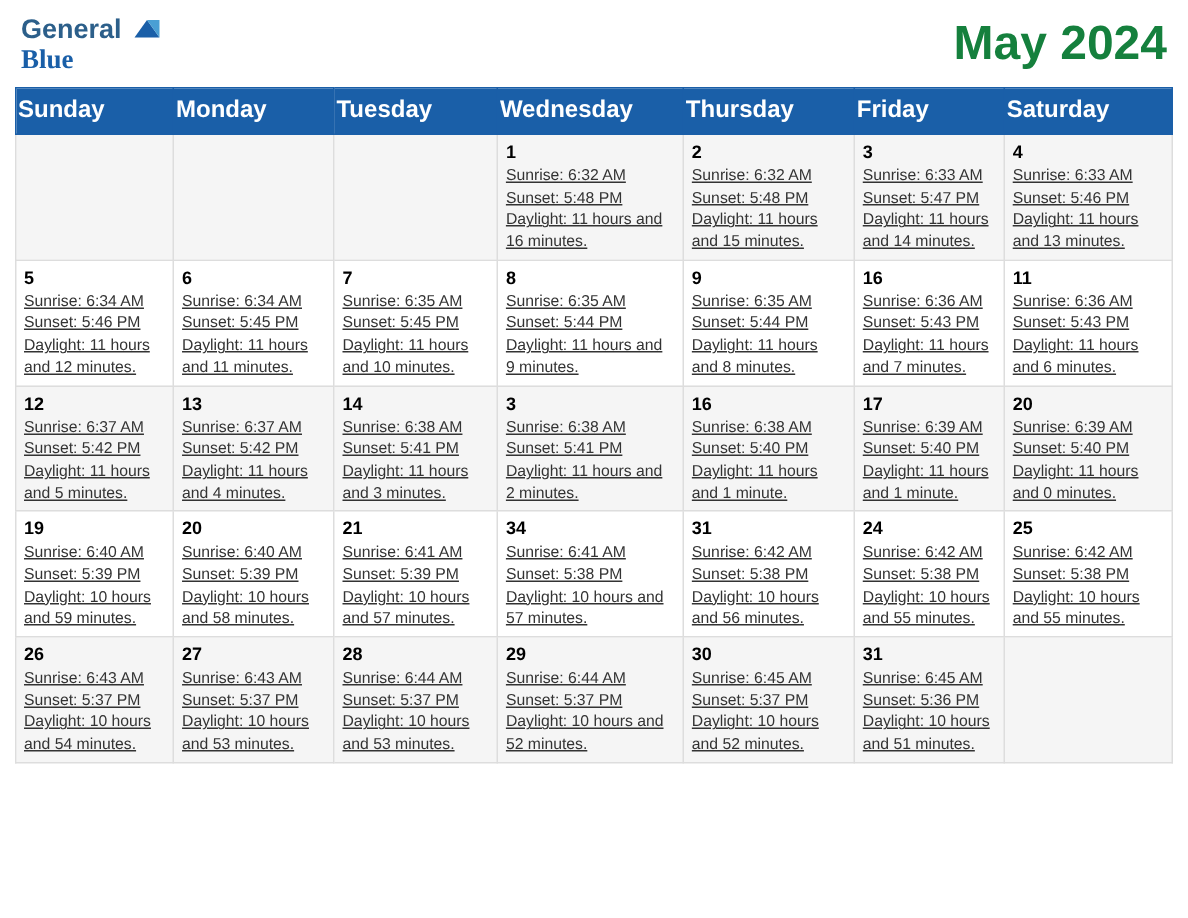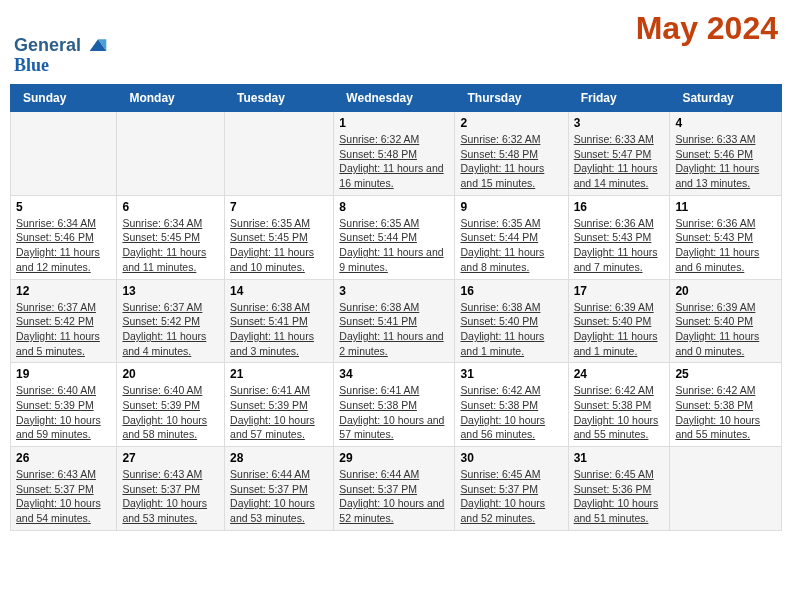--- a/index.html
+++ b/index.html
@@ -19,55 +19,54 @@
     }
     .logo {
       display: flex;
       align-items: center;
     }
     .logo-text {
       font-size: 18px;
       font-weight: bold;
       color: #2c5f8a;
       line-height: 1.1;
-      margin-top: 26px;
     }
     .logo-text span {
       color: #2c5f8a;
     }
     .logo-icon {
       width: 20px;
       height: 20px;
       margin-left: 2px;
     }
     .title-block {
       text-align: right;
     }
     .main-title {
       font-size: 32px;
       font-weight: bold;
-      color: #c2410c;
+      color: #15803d;
     }
     .subtitle {
       font-size: 16px;
       color: #333;
     }
     table {
       width: 100%;
       border-collapse: collapse;
       font-size: 11px;
     }
     thead tr {
       background-color: #1a5fa8;
       color: #fff;
     }
     thead th {
-      padding: 6px 12px;
+      padding: 6px 1px;
       text-align: left;
-      font-size: 12px;
+      font-size: 16px;
       font-weight: bold;
       border: 1px solid #1a5fa8;
     }
     tbody tr {
       vertical-align: top;
     }
     tbody tr:nth-child(odd) {
       background-color: #f5f5f5;
     }
     tbody tr:nth-child(even) {

